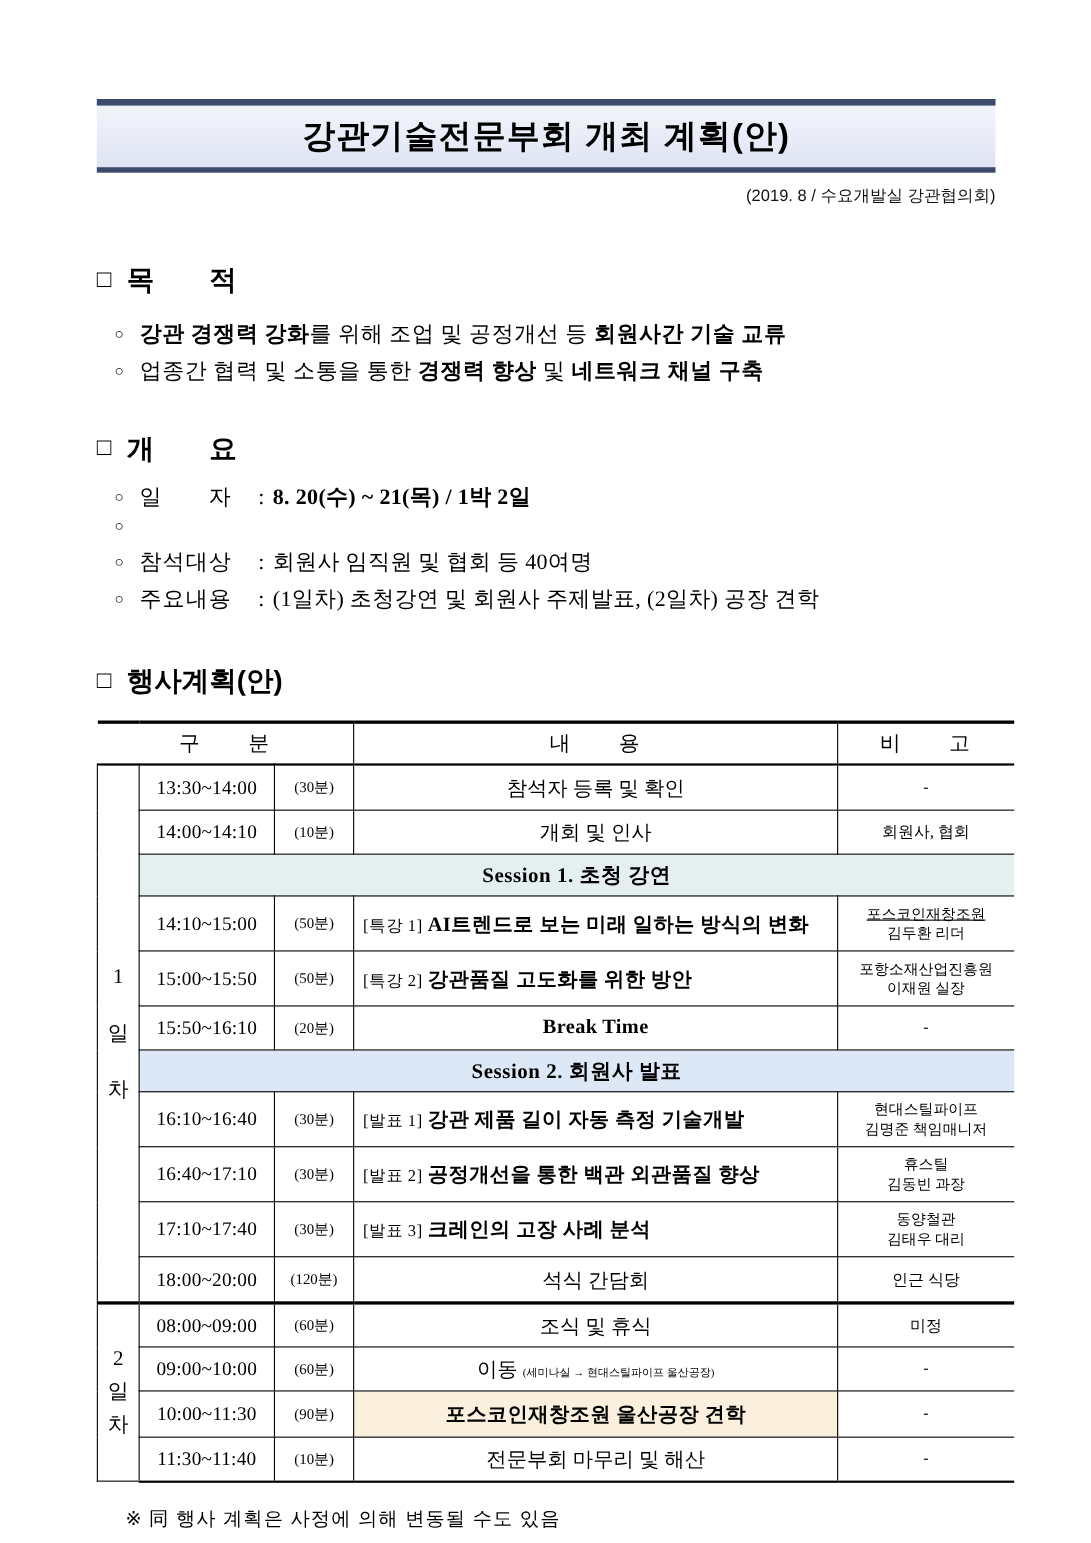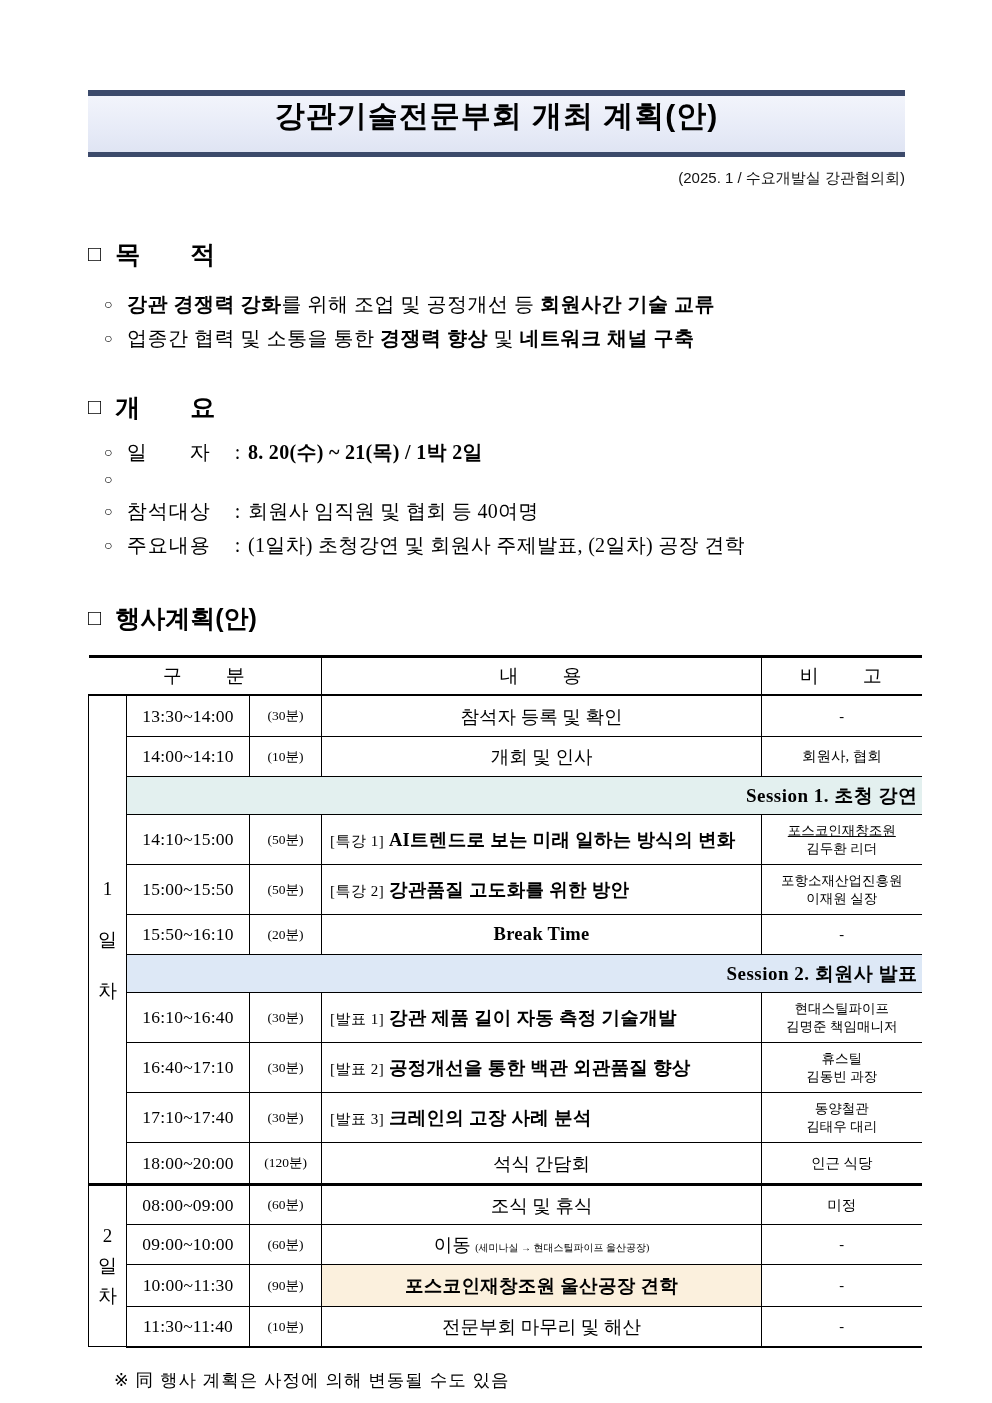--- a/index.html
+++ b/index.html
@@ -10,21 +10,21 @@
     margin:0 auto;
     background:#ffffff;
     padding:90px 87px 0 88px;
     font-family:"Liberation Serif","DejaVu Serif",serif;
     color:#000;
     overflow:hidden;
   }
   
   .banner { border-top:6px solid #3c4a6b; border-bottom:5px solid #3c4a6b;
     background:linear-gradient(180deg,#f2f4fb 0%,#e7ebf7 60%,#dfe4f3 100%);
-    height:67px; display:flex; align-items:flex-start; justify-content:center; }
+    height:67px; display:flex; align-items:center; justify-content:center; }
   .banner .title {
     font-family:"Liberation Sans","DejaVu Sans",sans-serif;
     font-weight:bold; font-size:30px; letter-spacing:1px;
   }
   .subtitle { text-align:right; margin-top:12px; font-size:15px;
     font-family:"Liberation Sans","DejaVu Sans",sans-serif; color:#111; }
   
   .sec-head { display:flex; align-items:center; gap:14px;
     font-family:"Liberation Sans","DejaVu Sans",sans-serif;
     font-weight:bold; font-size:25px; }
@@ -64,37 +64,37 @@
   td.d-cell { font-size:13.5px; }
   td.c-cell { font-size:18.5px; }
   td.c-cell.left { text-align:left; padding-left:8px; }
   .tag { font-size:15px; letter-spacing:0.5px; }
   .ttl { font-weight:bold; letter-spacing:0.3px; }
   .sub-small { font-size:10px; }
   td.n-cell { font-size:14.5px; }
   .n2 { font-size:13.5px; line-height:1.3; }
   .ul { text-decoration:underline; }
   tr.session td { background:#e3f0ef; font-weight:bold; font-size:19px; height:38px;
-    letter-spacing:0.5px;text-align:right; }
+    letter-spacing:0.5px; }
   tr.session.s2 td { background:#dde8f6; }
   td.hl { background:#fbf0dd; }
   .rh40{height:40px;} .rh42{height:42px;} .rh50{height:50px;}
   
   .footnote { margin-top:20px; padding-left:26px; font-size:17.5px;
     font-family:"Liberation Sans","DejaVu Sans",sans-serif; letter-spacing:1px; }
 </style>
 </head>
 <body>
 
 <div class="page">
 
   <div class="banner">
     <div class="title">강관기술전문부회 개최 계획(안)</div>
   </div>
-  <div class="subtitle">(2025. 1 / 수요개발실 강관협의회)</div>
+  <div class="subtitle">(2019. 8 / 수요개발실 강관협의회)</div>
 
   <div class="sec-head mt-purpose">
     <span class="sq">□</span>
     <span>목　　적</span>
   </div>
   <div class="bullets">
     <div class="bullet">
       <span class="mk">○</span>
       <span><span class="b">강관 경쟁력 강화</span><span>를 위해 조업 및 공정개선 등 </span><span class="b">회원사간 기술 교류</span></span>
     </div>

